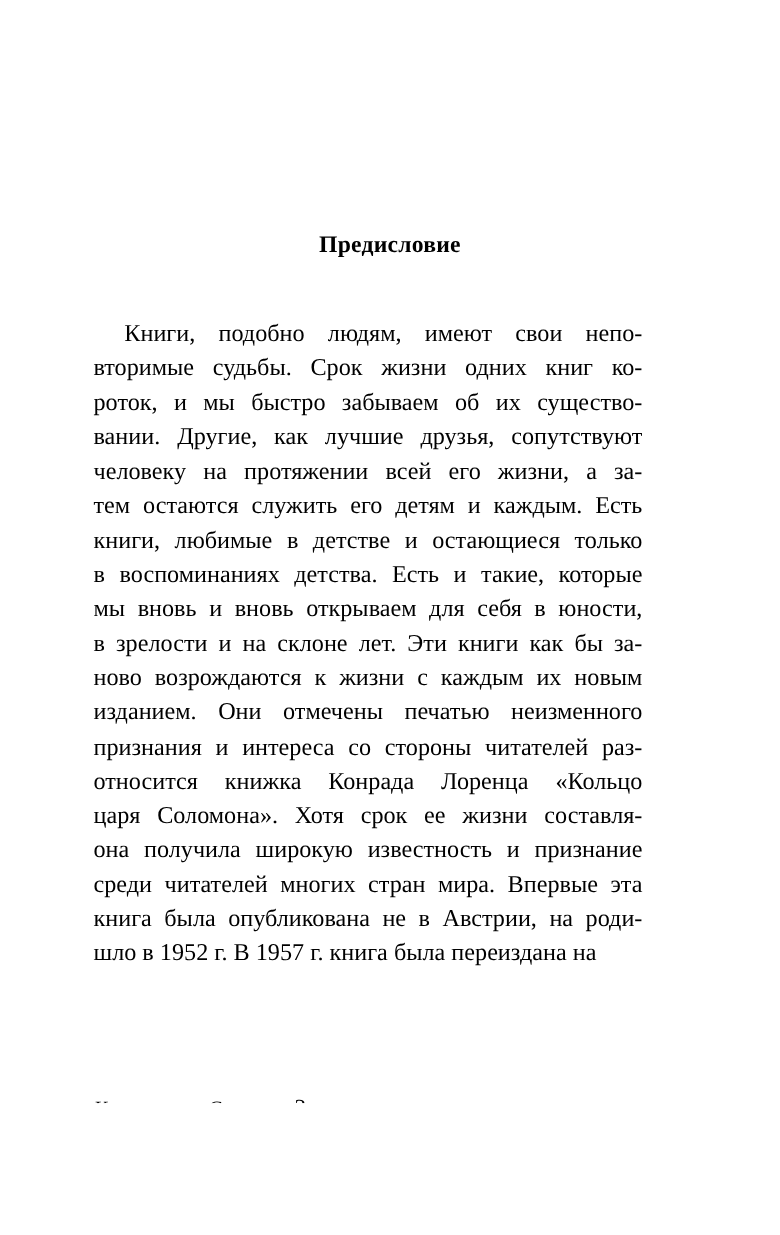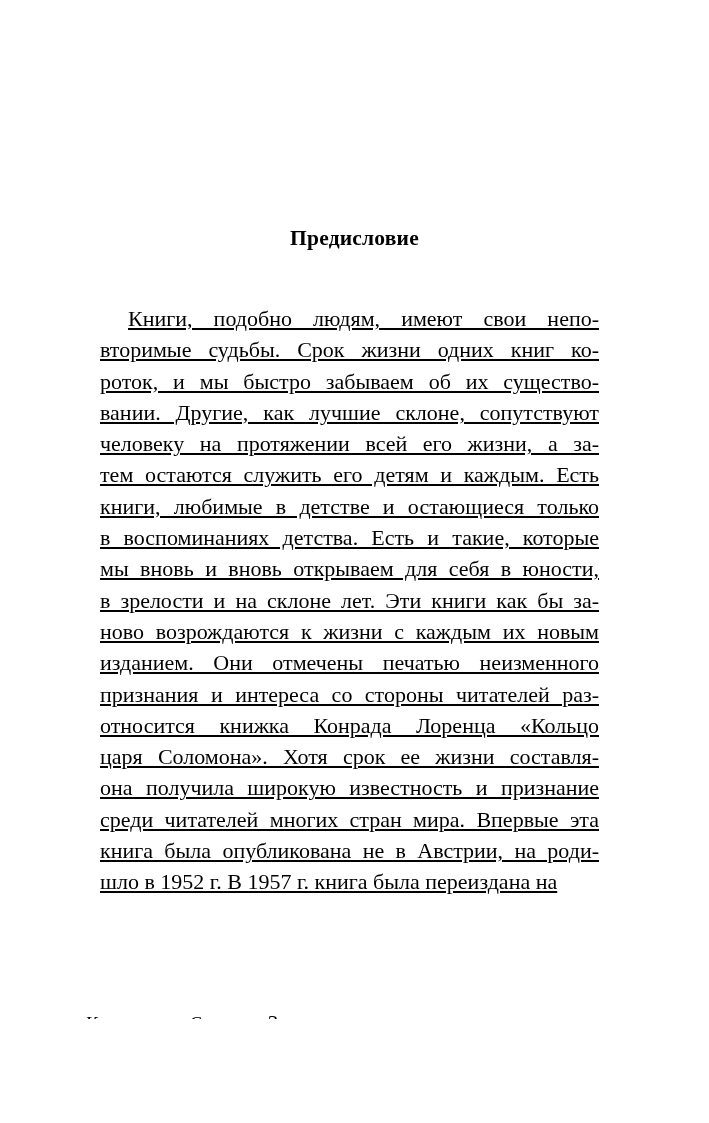--- a/index.html
+++ b/index.html
@@ -6,21 +6,21 @@
   html, body {
     margin: 0;
     padding: 0;
     background: #ffffff;
   }
 
   .page {
     position: relative;
     width: 709px;
     height: 1003px;
-    margin: 16px auto;
+    margin: 0 auto;
     background: #ffffff;
     overflow: hidden;
     font-family: "Liberation Serif", "DejaVu Serif", serif;
     color: #000000;
     -webkit-font-smoothing: antialiased;
   }
 
   
   .chapter-title {
     position: absolute;
@@ -30,24 +30,23 @@
     text-align: center;
     font-size: 21.5px;
     font-weight: bold;
     letter-spacing: 0.2px;
     line-height: 1.2;
   }
 
   
   .body-block {
     position: absolute;
-    left: 100px;
+    left: 85px;
     top: 287px;
     width: 499px;
-    text-decoration: underline;
   }
 
   .para {
     margin: 0;
     font-size: 22px;
     line-height: 31.3px;
   }
 
   
   .line {
@@ -96,21 +95,21 @@
 
 <div class="page">
 
   <h1 class="chapter-title">Предисловие</h1>
 
   <div class="body-block">
     <p class="para">
       <span class="line indent">Книги, подобно людям, имеют свои непо-</span>
       <span class="line">вторимые судьбы. Срок жизни одних книг ко-</span>
       <span class="line">роток, и мы быстро забываем об их существо-</span>
-      <span class="line">вании. Другие, как лучшие склоне, сопутствуют</span>
+      <span class="line">вании. Другие, как лучшие друзья, сопутствуют</span>
       <span class="line">человеку на протяжении всей его жизни, а за-</span>
       <span class="line">тем остаются служить его детям и каждым. Есть</span>
       <span class="line">книги, любимые в детстве и остающиеся только</span>
       <span class="line">в воспоминаниях детства. Есть и такие, которые</span>
       <span class="line">мы вновь и вновь открываем для себя в юности,</span>
       <span class="line">в зрелости и на склоне лет. Эти книги как бы за-</span>
       <span class="line">ново возрождаются к жизни с каждым их новым</span>
       <span class="line">изданием. Они отмечены печатью неизменного</span>
       <span class="line">признания и интереса со стороны читателей раз-</span>
     </p>

